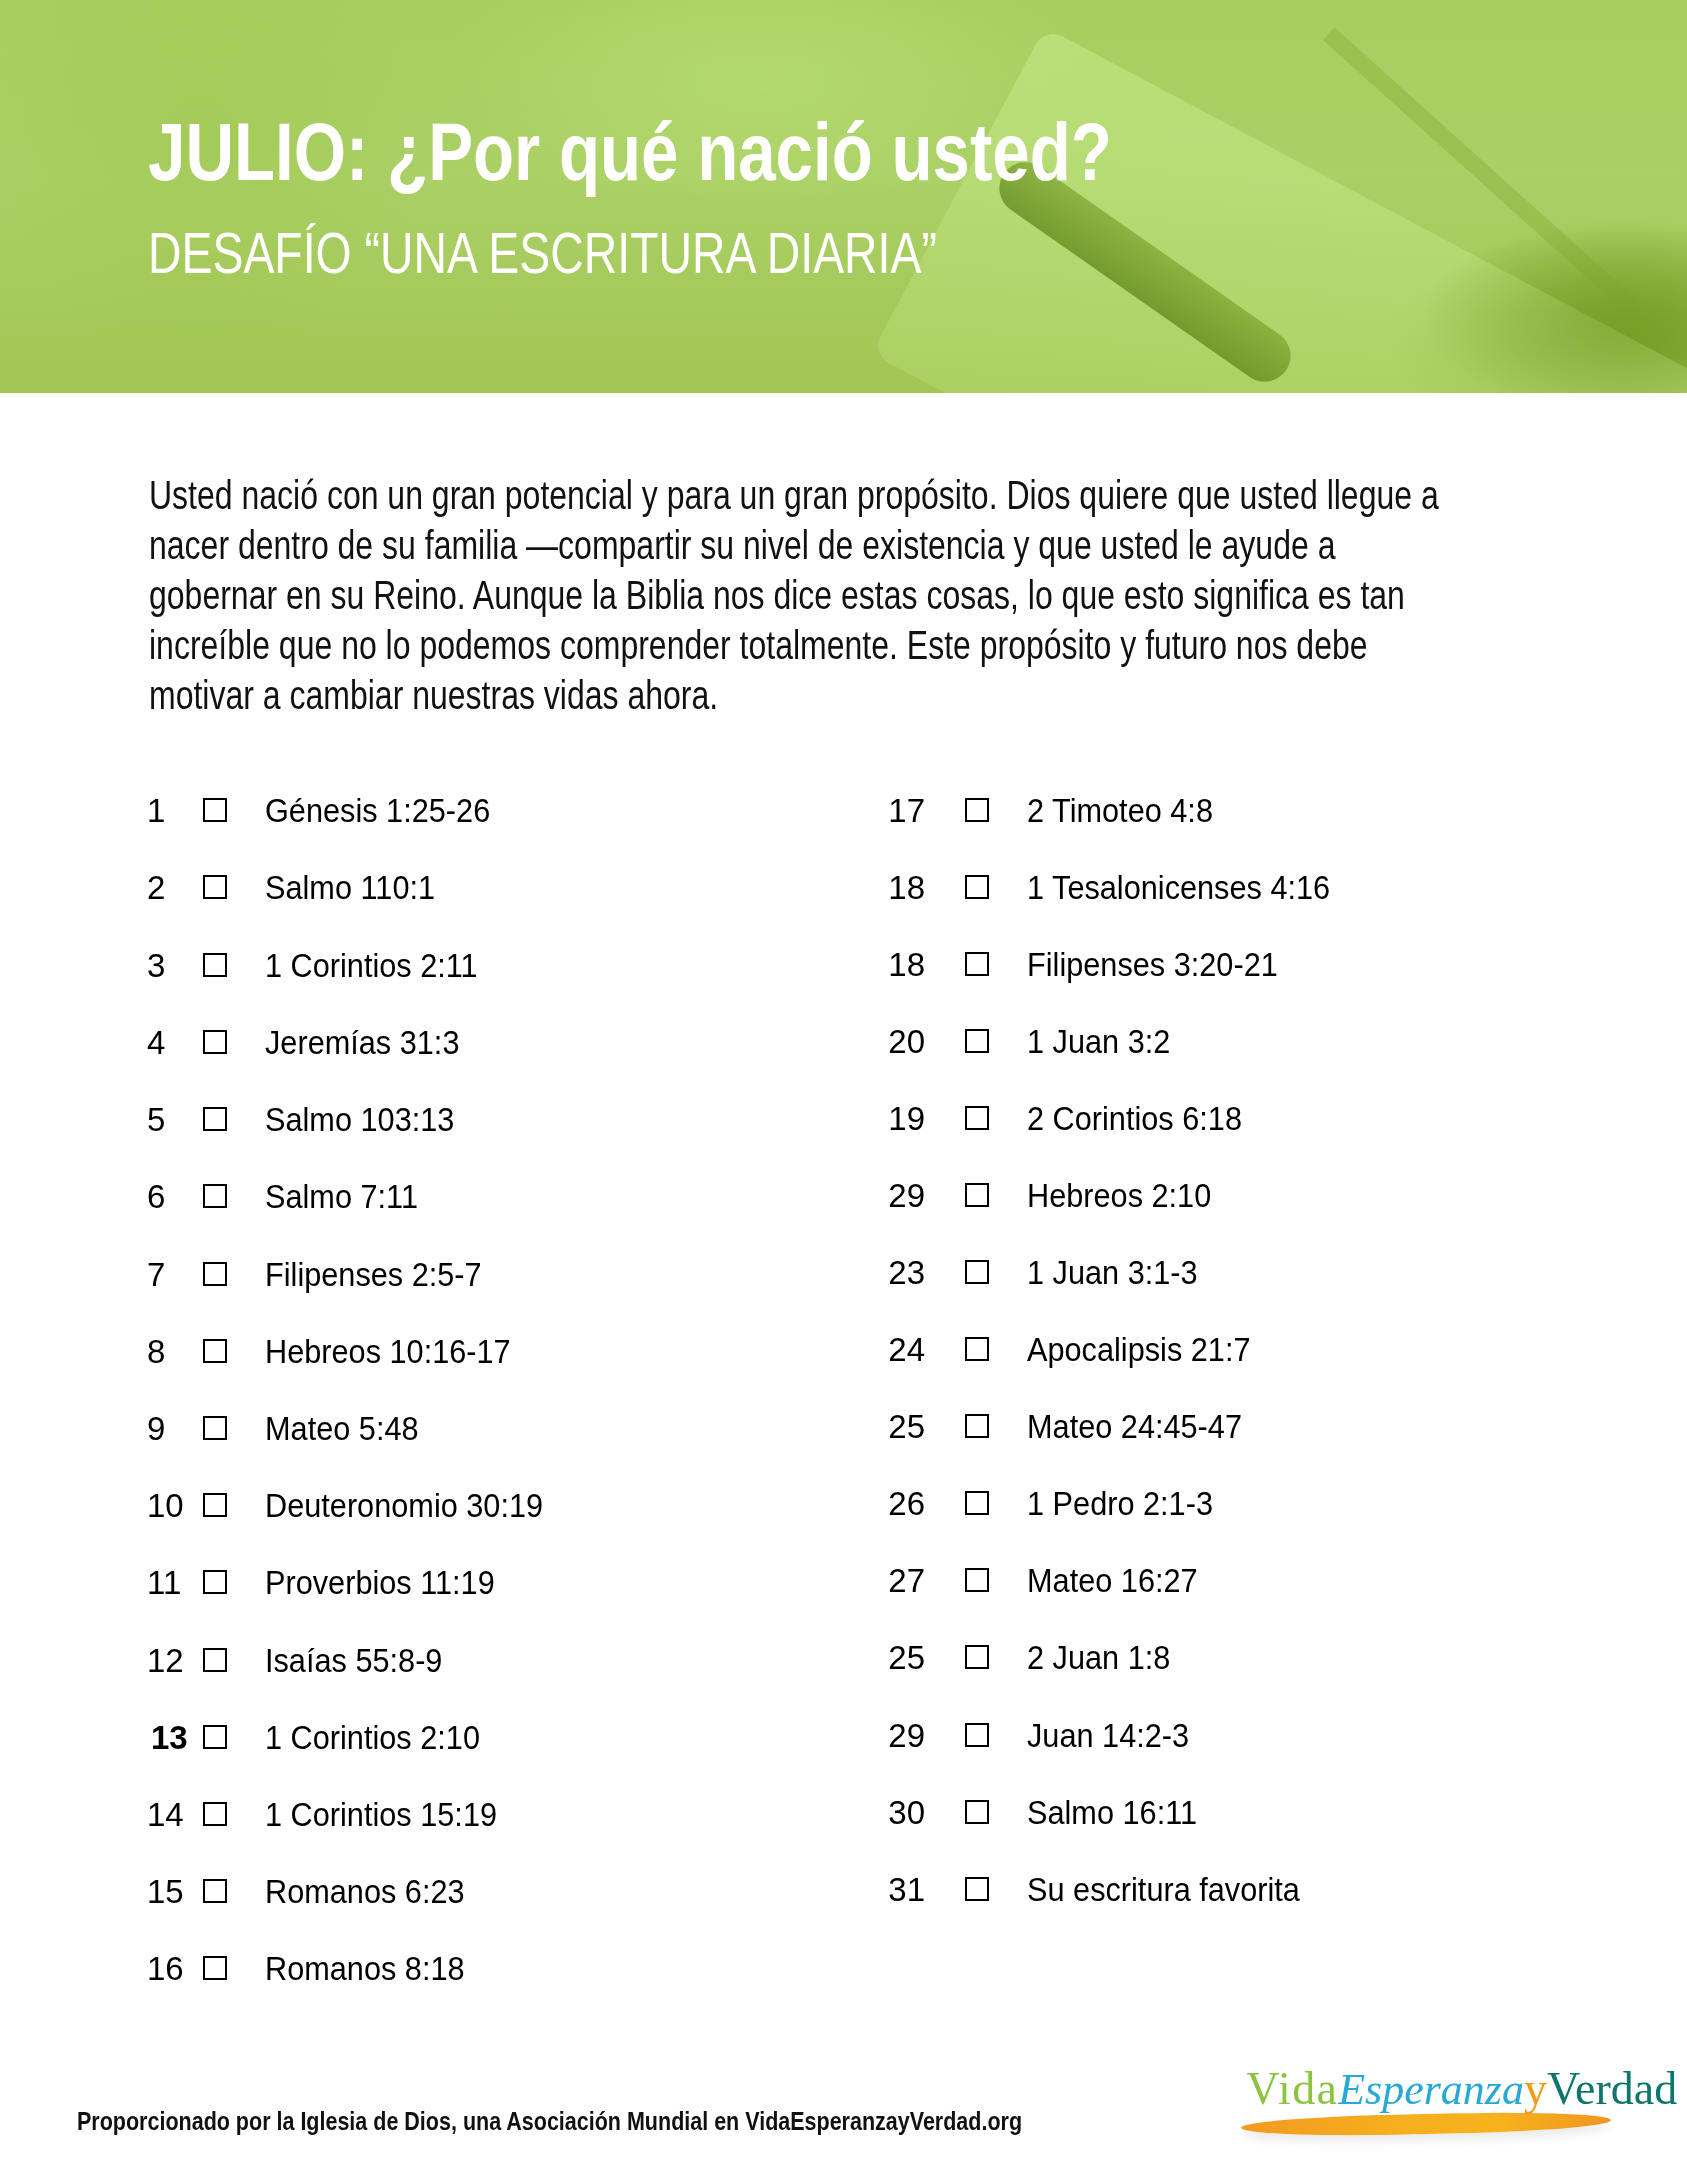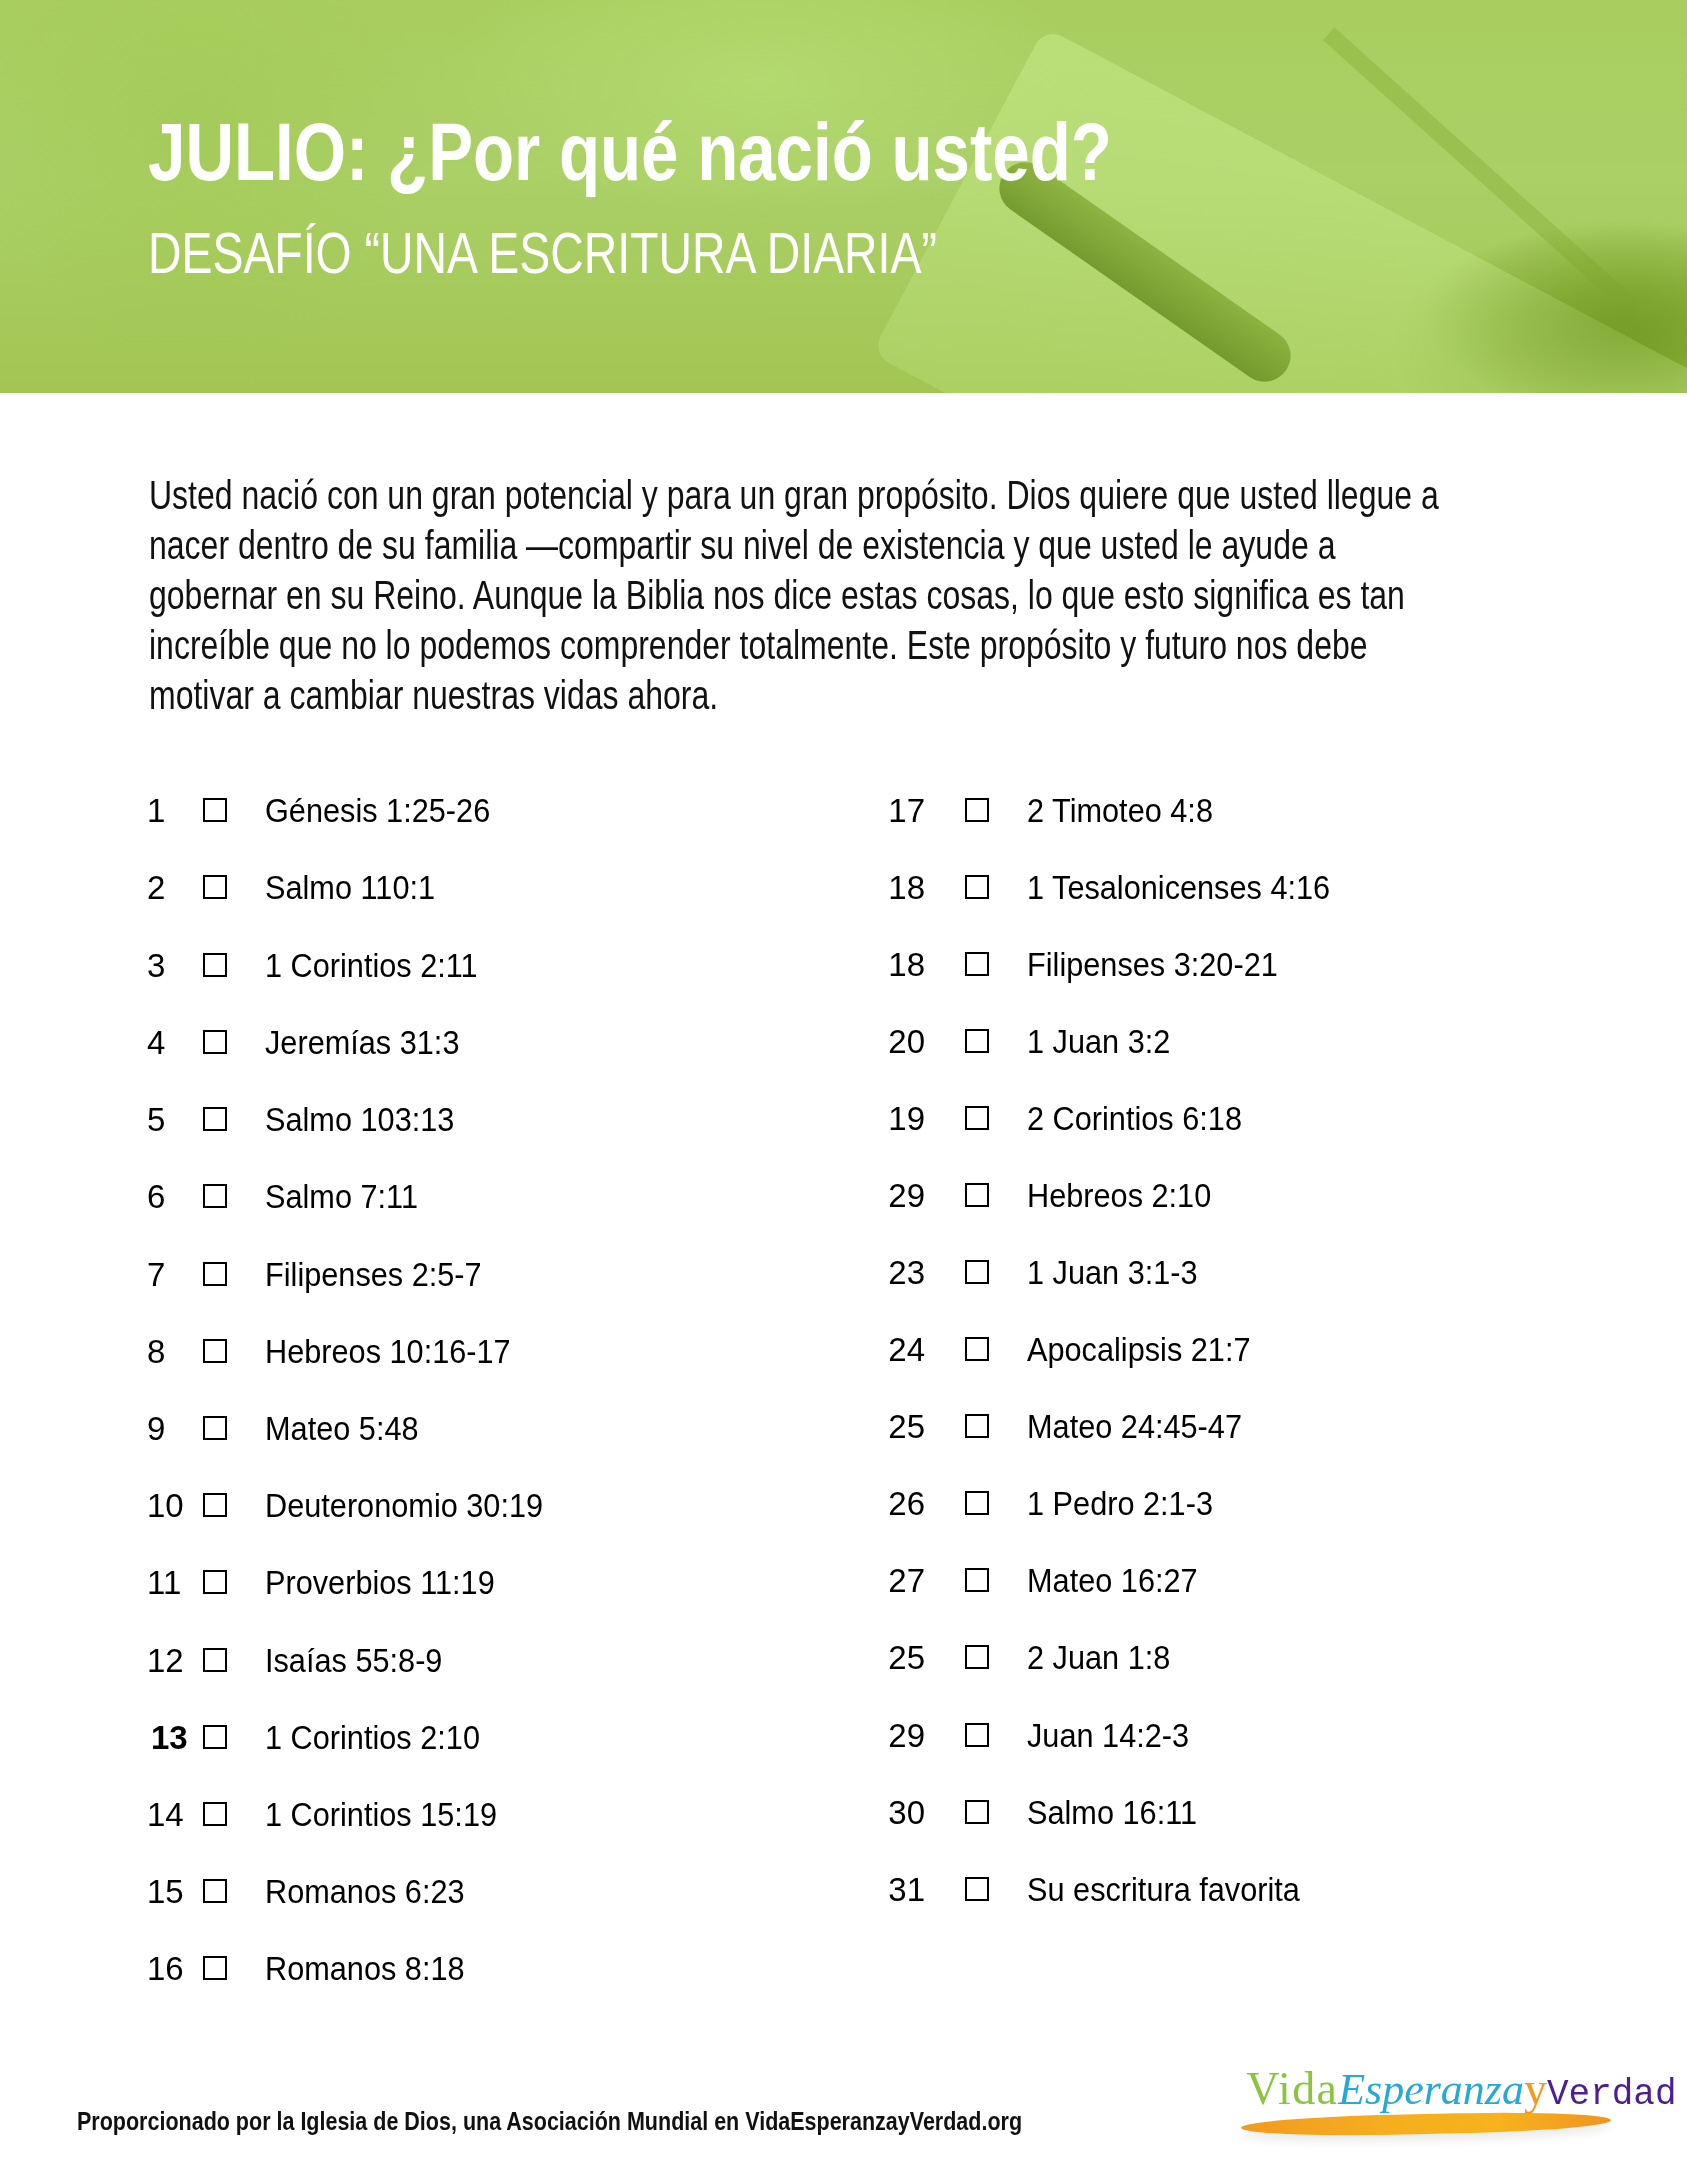--- a/index.html
+++ b/index.html
@@ -76,21 +76,21 @@
   .logo-stroke {
     position: absolute; left: 4px; top: 53px; width: 370px; height: 20px;
     background: linear-gradient(90deg, #f29a21, #f6ae1e 40%, #f7b21c 70%, #f09520);
     border-radius: 50% / 60%; transform: rotate(-1.2deg);
     box-shadow: 0 6.6px 9.3px rgba(0,0,0,0.08);
   }
   .logo-text { position: absolute; left: 9.3px; top: 4px; white-space: nowrap; line-height: 48px; }
   .logo-vida { font-family: "Liberation Serif", serif; font-size: 46px; color: #8cc43f; letter-spacing: 1.3px; }
   .logo-esperanza { font-family: "Liberation Serif", serif; font-style: italic; font-size: 44px; color: #27a9d8; }
   .logo-y { font-family: "Liberation Serif", serif; font-size: 46px; color: #f39a1d; }
-  .logo-verdad { font-family: Liberation Mono, monospace; font-size: 36px; color: #4c1d95; }
+  .logo-verdad { font-family: Liberation Serif, serif; font-size: 46px; color: #0f766e; }
 </style>
 </head>
 <body>
 
 <div class="header">
   <div class="photo-book"></div>
   <div class="photo-book-edge"></div>
   <div class="photo-pen"></div>
   <div class="photo-shade"></div>
   <div class="title">JULIO: ¿Por qué nació usted?</div>

